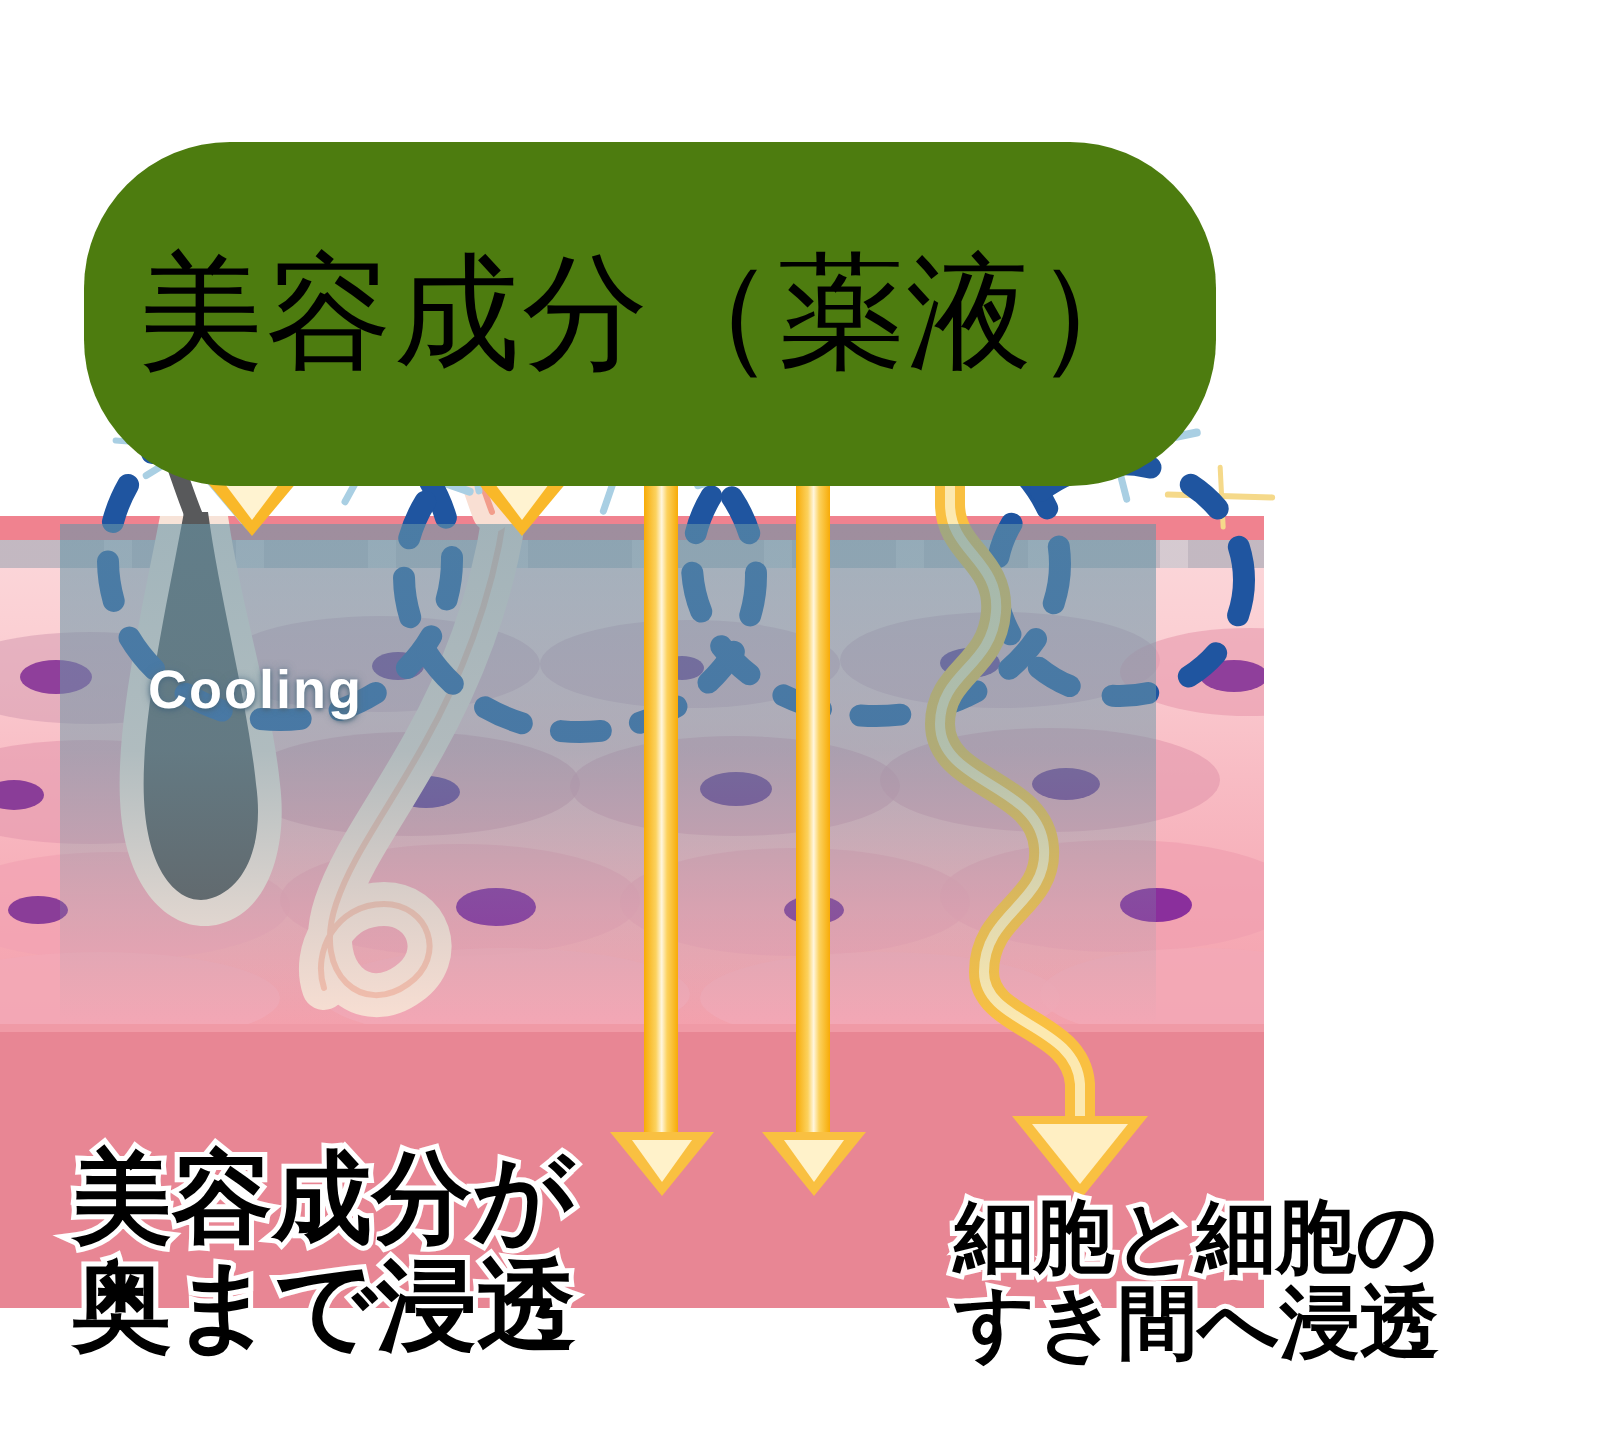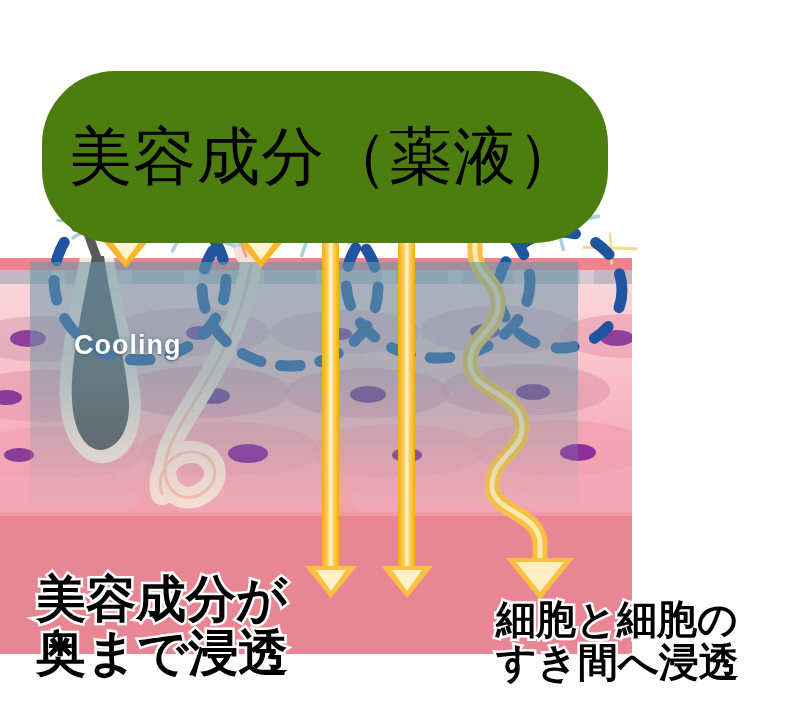--- a/index.html
+++ b/index.html
@@ -47,21 +47,21 @@
   .lbl-small{position:absolute;left:650px;top:262px;font-size:48px;color:#000;
      font-family:"DejaVu Sans","Liberation Sans",sans-serif;}
   .lbl-big{position:absolute;left:646px;top:322px;font-size:74px;color:#000;font-weight:bold;
      font-family:"DejaVu Sans","Liberation Sans",sans-serif;}
 
   
   .cap{position:absolute;color:#000;font-weight:bold;line-height:1.08;
      font-family:"DejaVu Sans","Liberation Sans",sans-serif;
      -webkit-text-stroke:5px #ffffff;paint-order:stroke fill;}
   .cap-bl{left:36px;top:572px;font-size:50px;}
-  .cap-br{left:496px;top:598px;font-size:40px;}
+  .cap-br{left:477px;top:598px;font-size:40px;}
   .cap span{display:block;}
 
   
   svg.layer{position:absolute;left:0;top:0;width:800px;height:720px;overflow:visible;}
 </style>
 </head>
 <body>
 
 <div id="stage">
 

